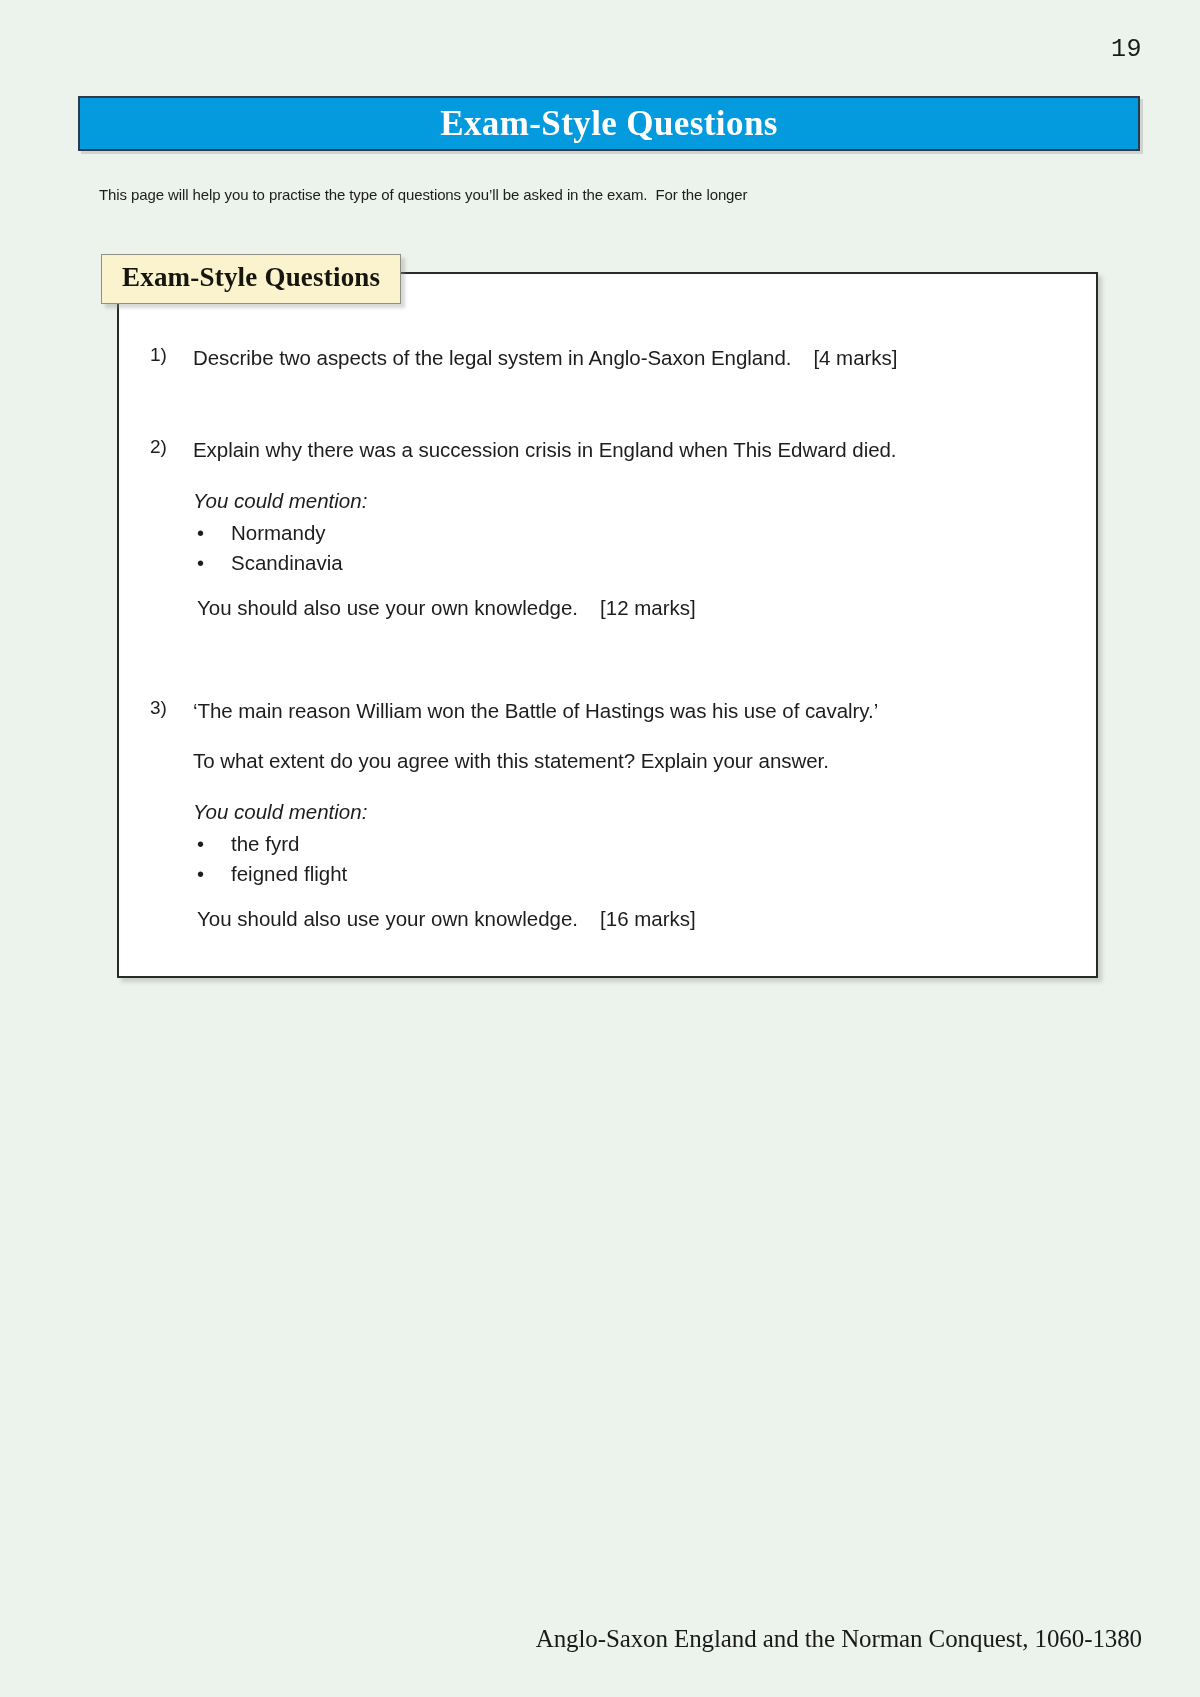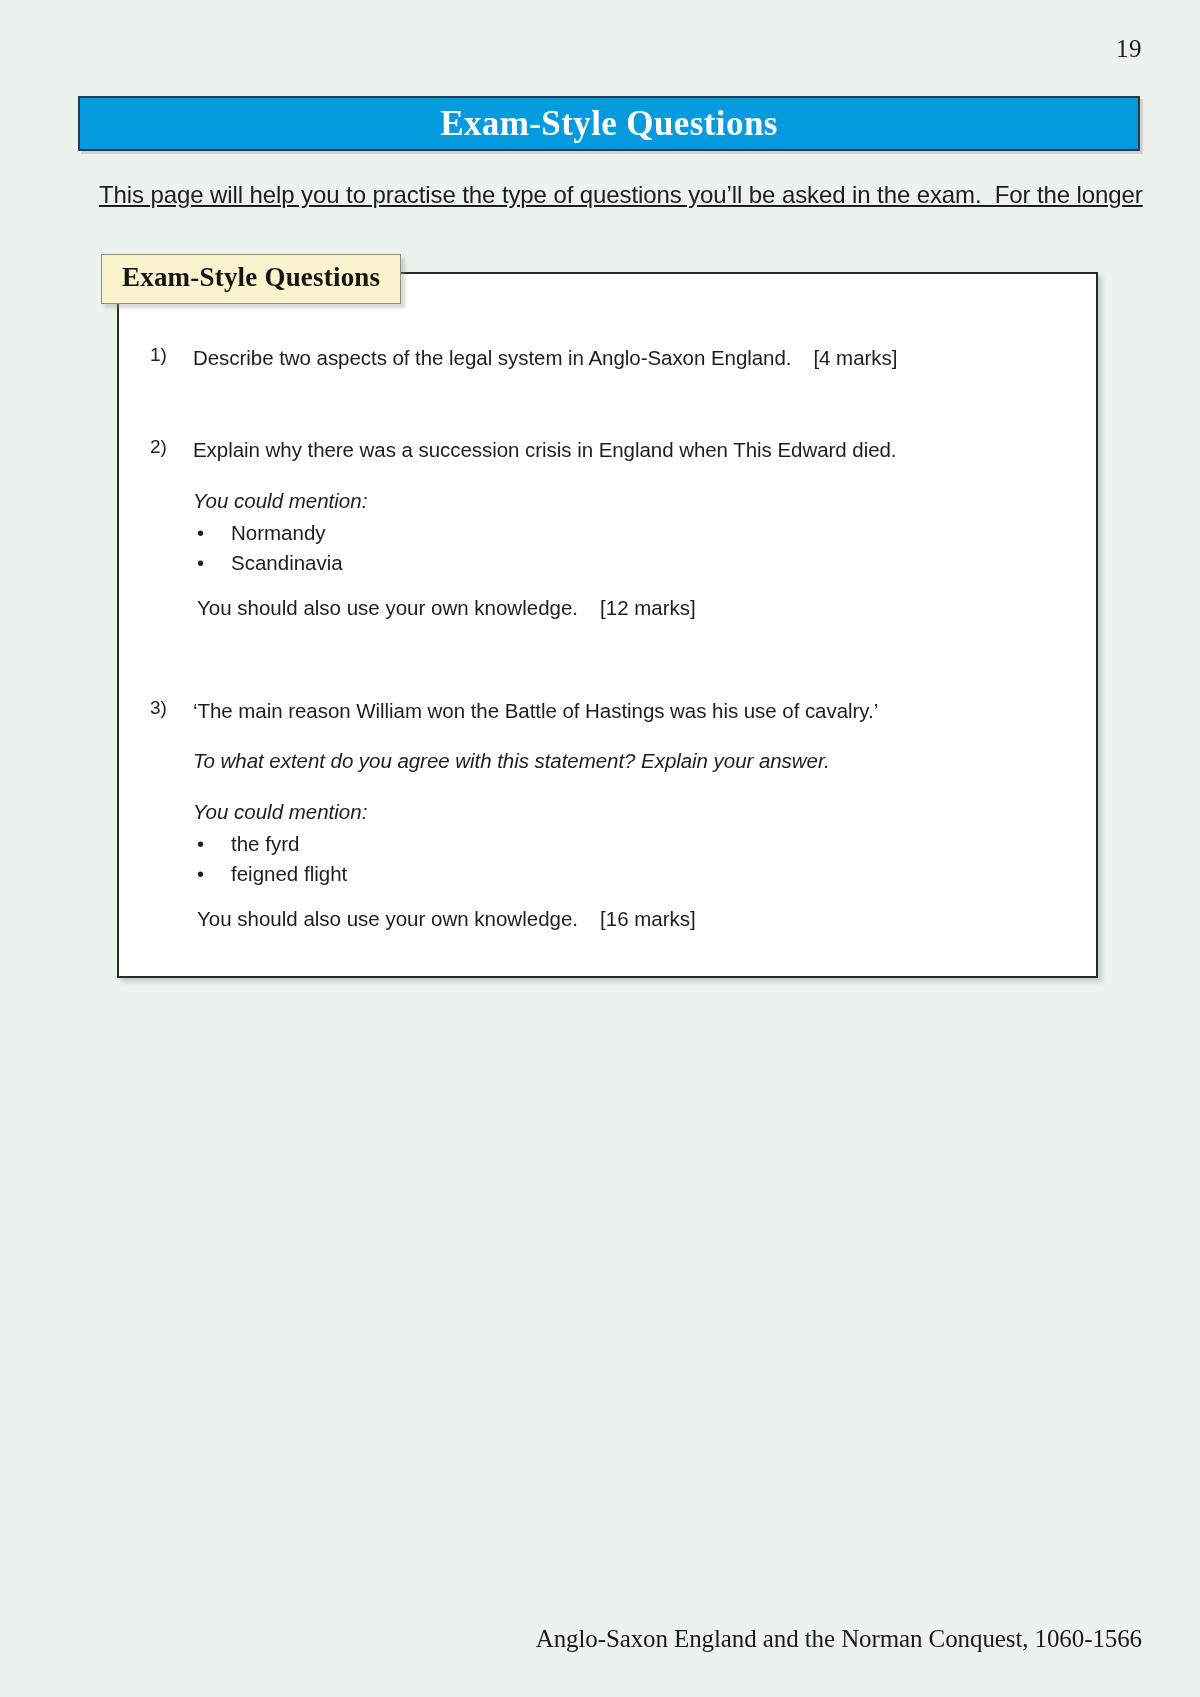--- a/index.html
+++ b/index.html
@@ -18,21 +18,21 @@
   .page {
     position: absolute;
     inset: 0;
   }
 
   
   .page-number {
     position: absolute;
     top: 35px;
     right: 58px;
-    font-family: Liberation Serif, serif;
+    font-family: Liberation Mono, monospace;
     font-size: 25px;
     color: #1a1a1a;
     letter-spacing: 0.5px;
   }
 
   
   .banner {
     position: absolute;
     left: 78px;
     top: 96px;
@@ -54,25 +54,24 @@
     letter-spacing: 0.4px;
     line-height: 1;
   }
 
   
   .intro {
     position: absolute;
     left: 99px;
     top: 178px;
     width: 1010px;
-    font-size: 24px;
+    font-size: 15px;
     line-height: 33px;
     color: #1d1d1d;
     letter-spacing: -0.1px;
-    text-decoration: underline;
   }
   .intro-line { display: block; white-space: pre; }
 
   
   .qbox {
     position: absolute;
     left: 117px;
     top: 272px;
     width: 981px;
     height: 706px;
@@ -134,21 +133,20 @@
   .q-stem {
     font-size: 20.5px;
     line-height: 28px;
     letter-spacing: -0.05px;
   }
   .q-sub {
     font-size: 20.5px;
     line-height: 28px;
     margin-top: 22px;
     letter-spacing: -0.05px;
-    font-style: italic;
   }
   .hint-intro {
     font-size: 20.5px;
     margin-top: 24px;
     line-height: 26px;
     font-style: italic;
   }
   ul.hints {
     list-style: none;
     margin: 4px 0 0 0;
@@ -251,15 +249,15 @@
           <span>feigned flight</span>
         </li>
       </ul>
       <div class="own-knowledge">
         <span>You should also use your own knowledge.</span><span class="marks">[16 marks]</span>
       </div>
     </div>
 
   </div>
 
-  <div class="footer">Anglo-Saxon England and the Norman Conquest, 1060-1566</div>
+  <div class="footer">Anglo-Saxon England and the Norman Conquest, 1060-1380</div>
 
 </div>
 
 </body></html>

